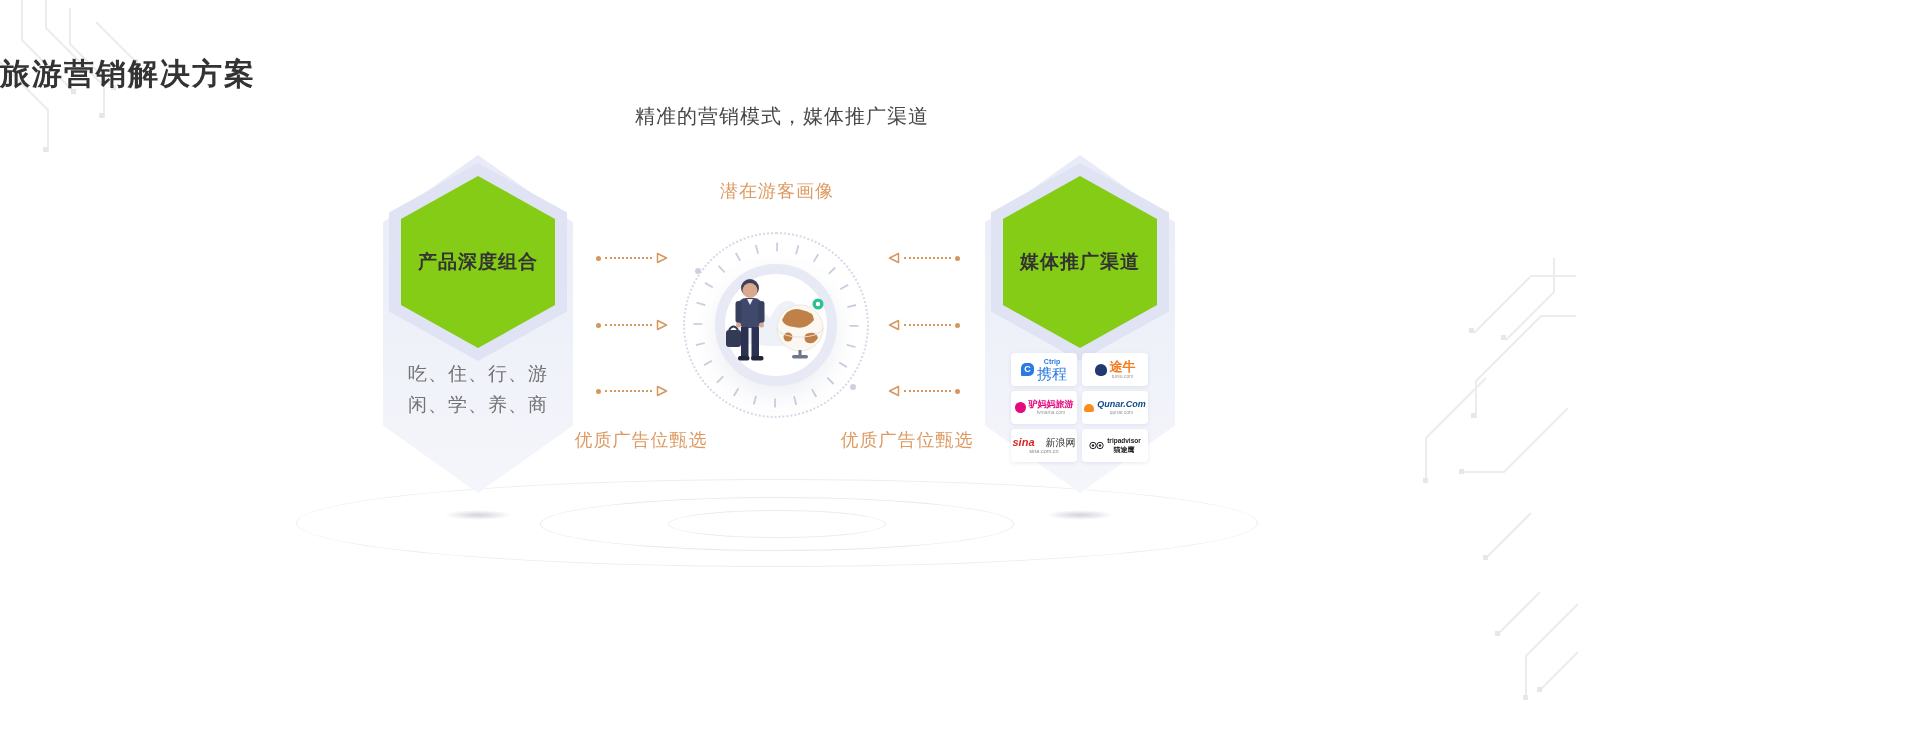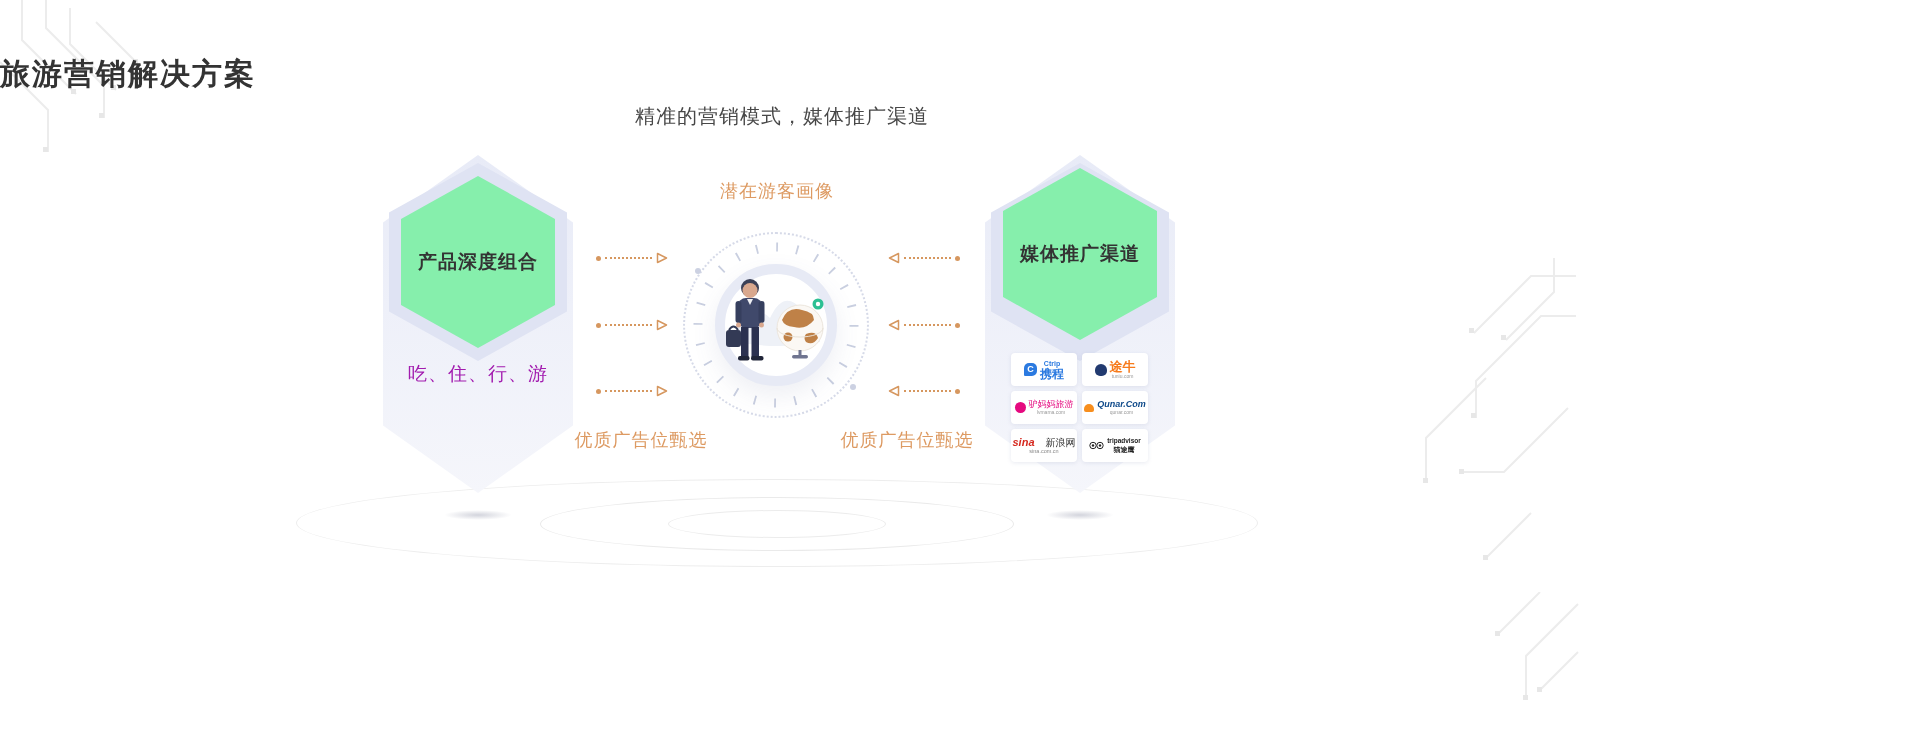--- a/index.html
+++ b/index.html
@@ -32,28 +32,28 @@
   .hex{position:absolute}
   .hex-outer{width:190px;height:338px;
     background:linear-gradient(180deg,#e8ebf7 0%,#eef0f9 45%,#f5f6fb 100%);
     clip-path:polygon(50% 0,100% 20%,100% 80%,50% 100%,0 80%,0 20%)}
   .ho-left{left:383px;top:155px}
   .ho-right{left:985px;top:155px}
   .hex-mid{width:178px;height:198px;background:#dfe3f3;
     clip-path:polygon(50% 0,100% 25%,100% 75%,50% 100%,0 75%,0 25%)}
   .hm-left{left:389px;top:163px}
   .hm-right{left:991px;top:163px}
-  .hex-white{width:154px;height:172px;background:#86efac;
+  .hex-white{width:154px;height:172px;background:#84cc16;
     clip-path:polygon(50% 0,100% 25%,100% 75%,50% 100%,0 75%,0 25%);
     display:flex;align-items:center;justify-content:center}
   .hw-left{left:401px;top:176px}
-  .hw-right{left:1003px;top:168px}
+  .hw-right{left:1003px;top:176px}
   .hex-title{font-size:19px;font-weight:700;color:#333;letter-spacing:1px}
   .hex-lines{position:absolute;left:373px;top:358px;width:210px;text-align:center;
-    font-size:19px;color:#a21caf;line-height:31px;letter-spacing:1px}
+    font-size:19px;color:#737373;line-height:31px;letter-spacing:1px}
 
   
   .dial-dotted{position:absolute;left:683px;top:232px;width:186px;height:186px;
     border:2px dotted #d6dae8;border-radius:50%}
   .dial-ticks{position:absolute;left:691px;top:240px}
   .dial-inner{position:absolute;left:715px;top:264px;width:122px;height:122px;background:#fff;
     border:10px solid #e7eaf5;border-radius:50%;box-shadow:0 10px 24px rgba(90,100,150,.10)}
   .dial-dot{position:absolute;width:6px;height:6px;border-radius:50%;background:#ccd1e2}
   .dd1{left:695px;top:268px}.dd2{left:850px;top:384px}
   .illus{position:absolute;left:718px;top:270px}
@@ -77,26 +77,26 @@
   .logo-grid{position:absolute;left:1011px;top:353px;display:grid;
     grid-template-columns:66px 66px;grid-auto-rows:33px;gap:5px}
   .logo-tile{width:66px;height:33px;background:#fff;border-radius:4px;
     box-shadow:0 1px 4px rgba(130,140,175,.18);display:flex;align-items:center;
     justify-content:center;gap:3px;line-height:1;overflow:hidden}
   .lt-col{display:flex;flex-direction:column;align-items:center;gap:1px}
   .lt-row{display:flex;align-items:baseline;gap:11px}
   .ctrip-ic{width:13px;height:13px;border-radius:5px 5px 5px 1px;background:#2b7ae0;color:#fff;
     font-size:9px;font-weight:700;display:flex;align-items:center;justify-content:center}
   .ctrip-en{font-size:7px;color:#2b7ae0;font-weight:700}
-  .ctrip-cn{font-size:12px;color:#2b7ae0;font-weight:700}
+  .ctrip-cn{font-size:15px;color:#2b7ae0;font-weight:400}
   .tuniu-ic{width:12px;height:12px;background:#223a70;border-radius:50% 50% 42% 42%}
   .tuniu-cn{font-size:13px;color:#f77b1c;font-weight:700}
   .tuniu-sub{font-size:5px;color:#999}
   .lvmama-ic{width:11px;height:11px;border-radius:50%;background:#e5097f}
-  .lvmama-cn{font-size:9px;color:#e5097f;font-weight:400}
+  .lvmama-cn{font-size:9px;color:#e5097f;font-weight:700}
   .lvmama-sub{font-size:5px;color:#999}
   .qunar-ic{width:10px;height:8px;background:#f78e1e;border-radius:5px 5px 2px 2px}
   .qunar-en{font-size:9px;color:#0f4a8a;font-weight:700;font-style:italic}
   .qunar-sub{font-size:5px;color:#999}
   .sina-en{font-size:11px;font-weight:700;color:#d5281e;font-style:italic}
   .sina-cn{font-size:10px;font-weight:400;color:#333}
   .sina-sub{font-size:5.5px;color:#888}
   .ta-en{font-size:6.5px;font-weight:700;color:#222}
   .ta-cn{font-size:7px;color:#222;font-weight:700}
 </style>
@@ -149,20 +149,21 @@
   <div class="card-shadow cs-left"></div>
   <div class="card-shadow cs-right"></div>
 
   <div class="hex hex-outer ho-left"></div>
   <div class="hex hex-mid hm-left"></div>
   <div class="hex hex-white hw-left">
     <span class="hex-title">产品深度组合</span>
   </div>
   <div class="hex-lines">
     <div>吃、住、行、游</div>
+    <div>闲、学、养、商</div>
   </div>
 
   <div class="hex hex-outer ho-right"></div>
   <div class="hex hex-mid hm-right"></div>
   <div class="hex hex-white hw-right">
     <span class="hex-title">媒体推广渠道</span>
   </div>
 
   <div class="logo-grid">
     <div class="logo-tile">

